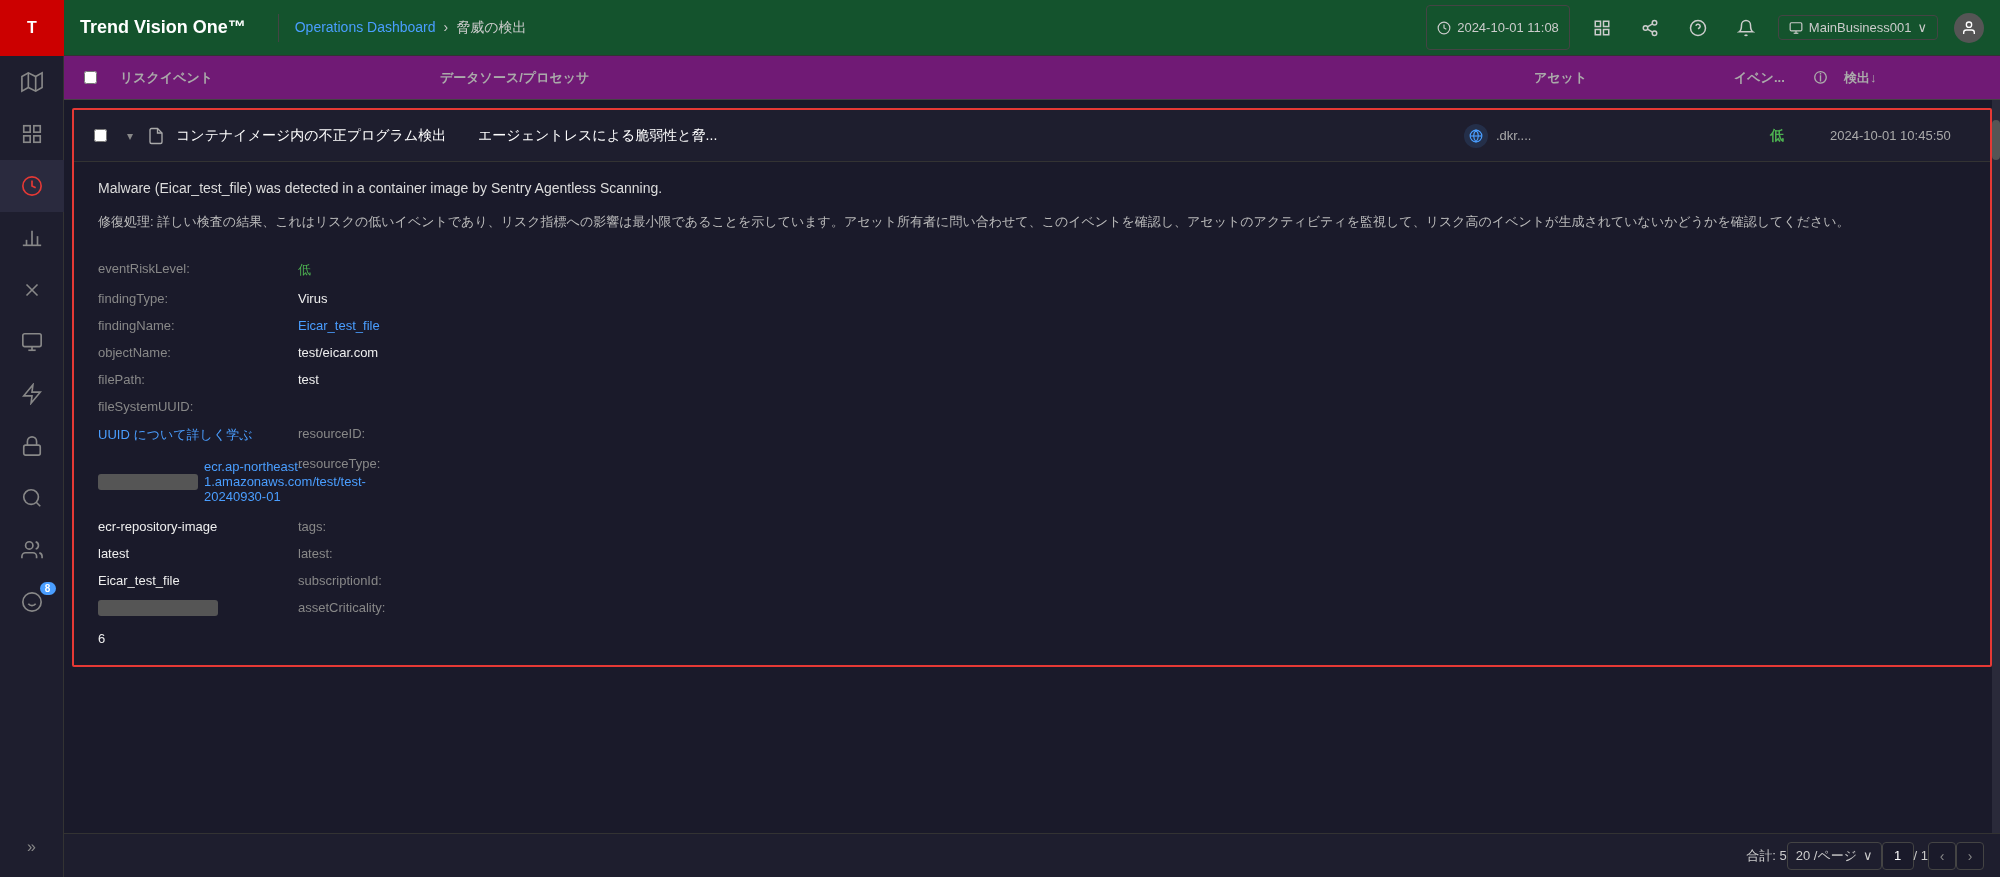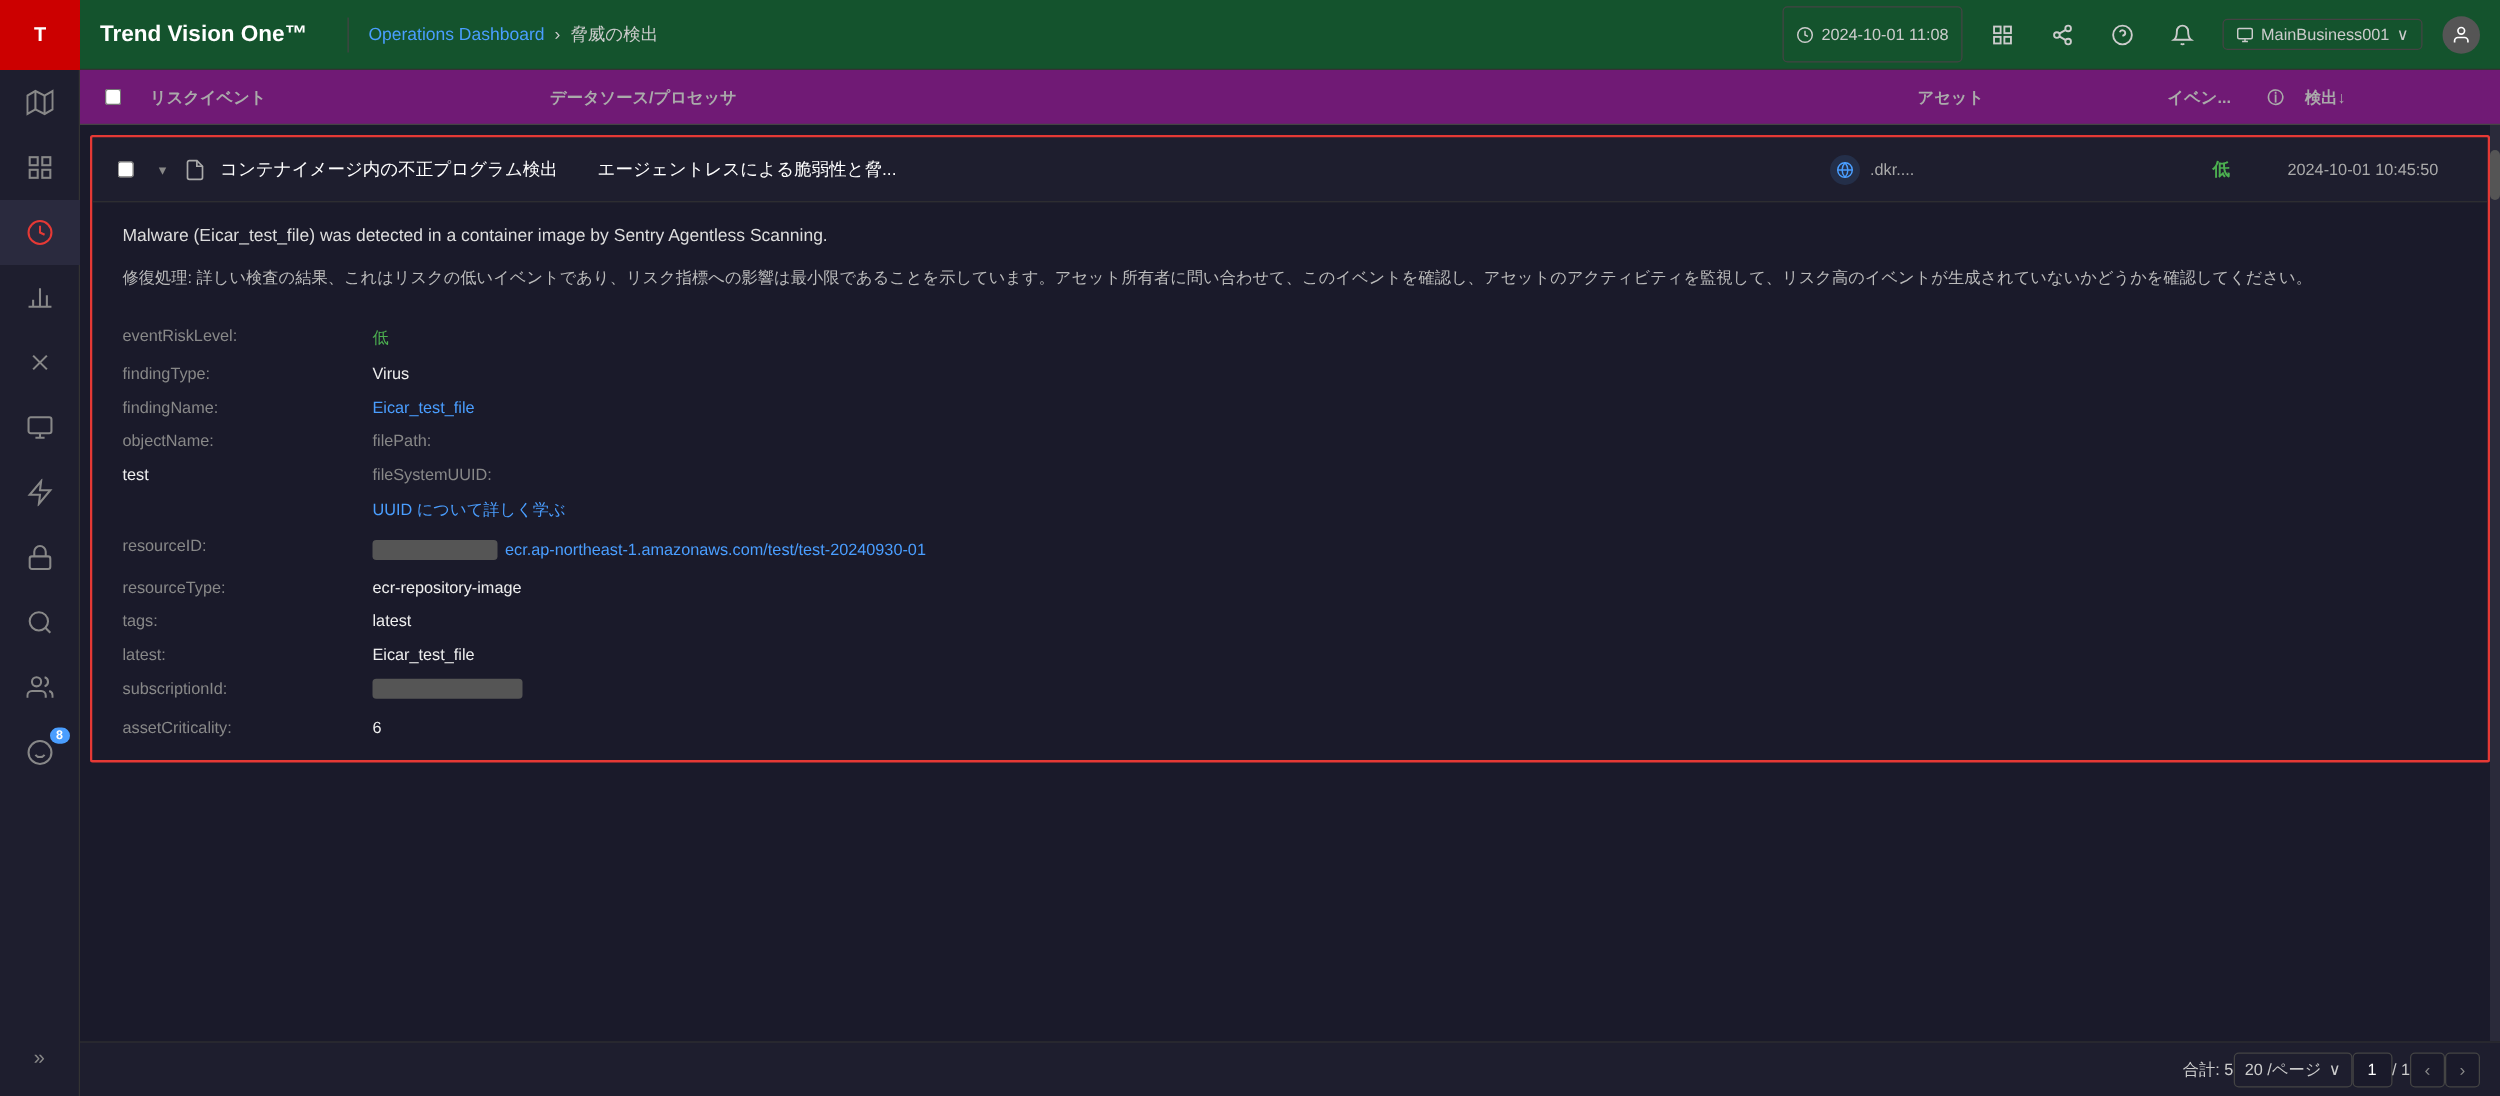--- a/index.html
+++ b/index.html
@@ -631,20 +631,21 @@
           <span class="field-label">eventRiskLevel:</span>
           <span class="field-value low">低</span>
 
           <span class="field-label">findingType:</span>
           <span class="field-value">Virus</span>
 
           <span class="field-label">findingName:</span>
           <span class="field-value link">Eicar_test_file</span>
 
           <span class="field-label">objectName:</span>
+          <span class="field-value">test/eicar.com</span>
 
           <span class="field-label">filePath:</span>
           <span class="field-value">test</span>
 
           <span class="field-label">fileSystemUUID:</span>
 
           <span class="field-label"></span>
           <span class="field-value link">UUID について詳しく学ぶ</span>
 
           <span class="field-label">resourceID:</span>

